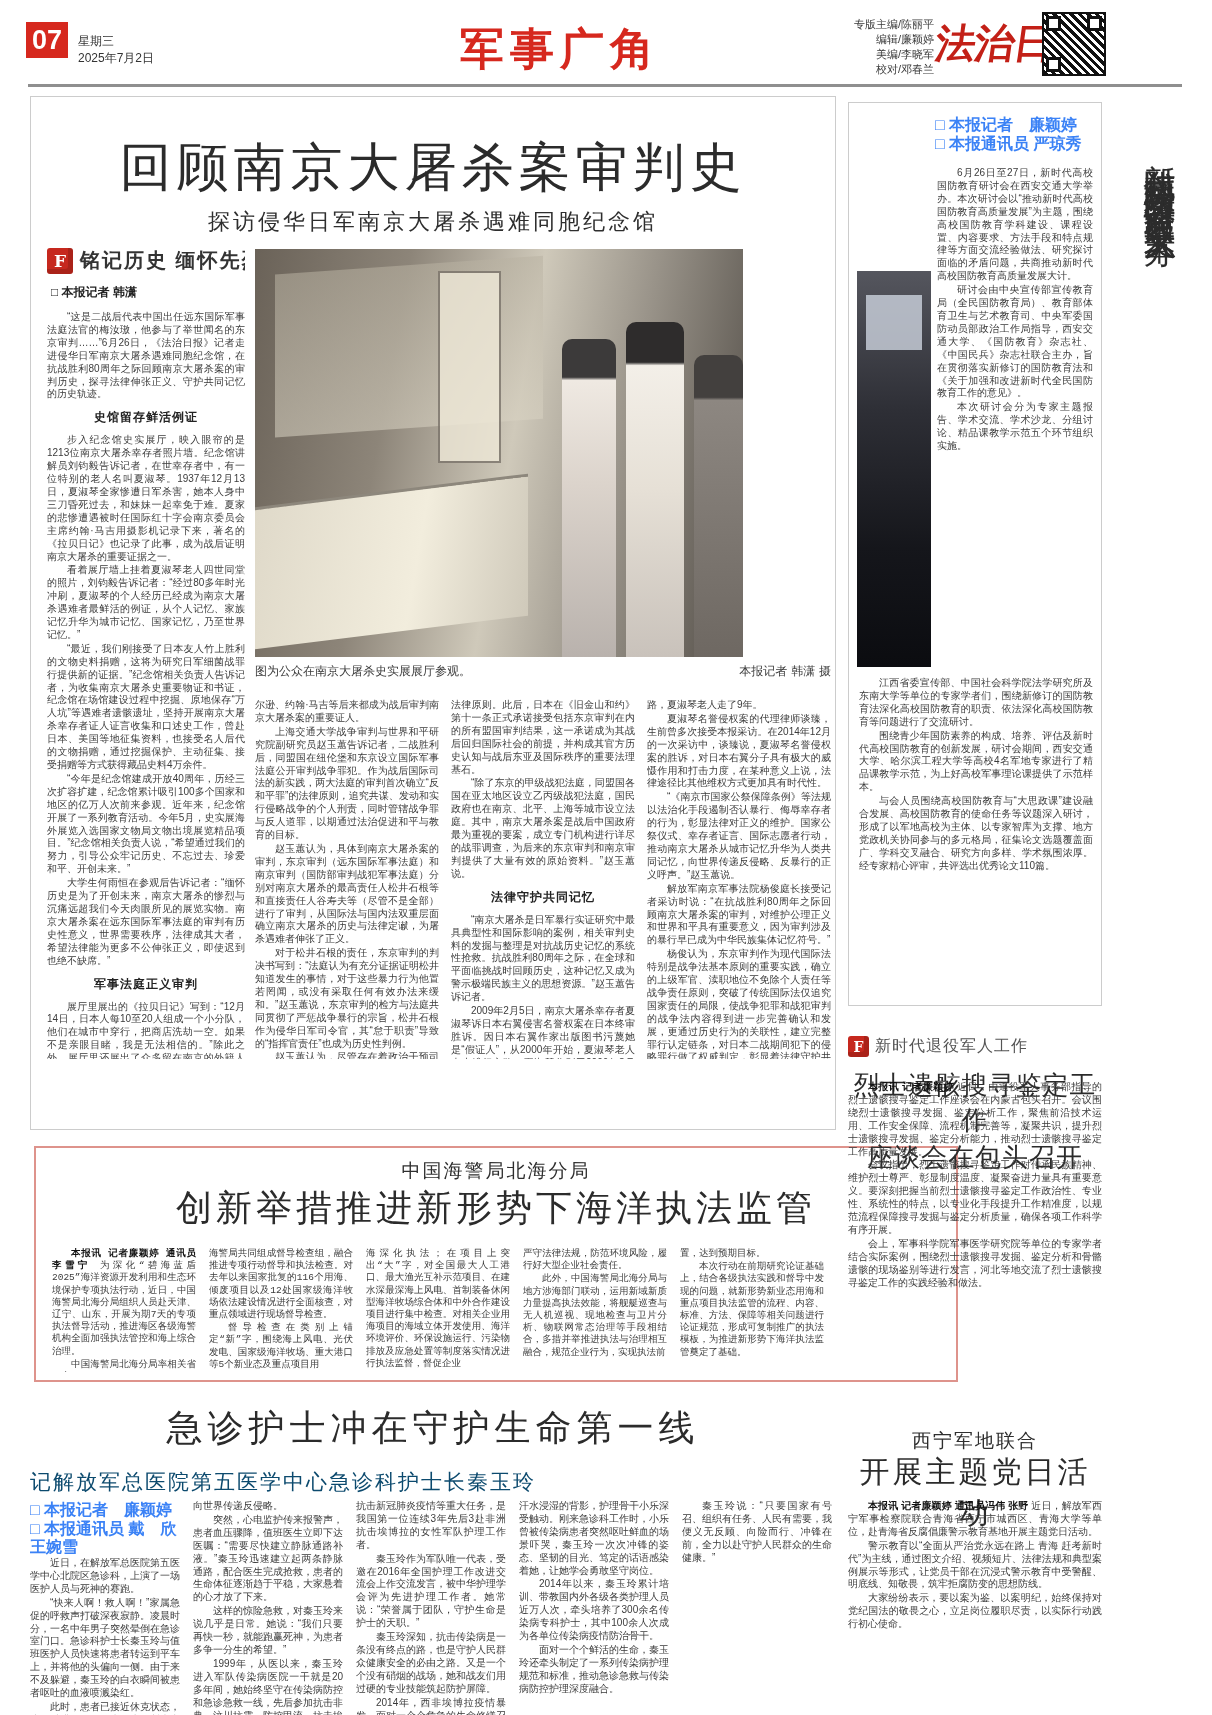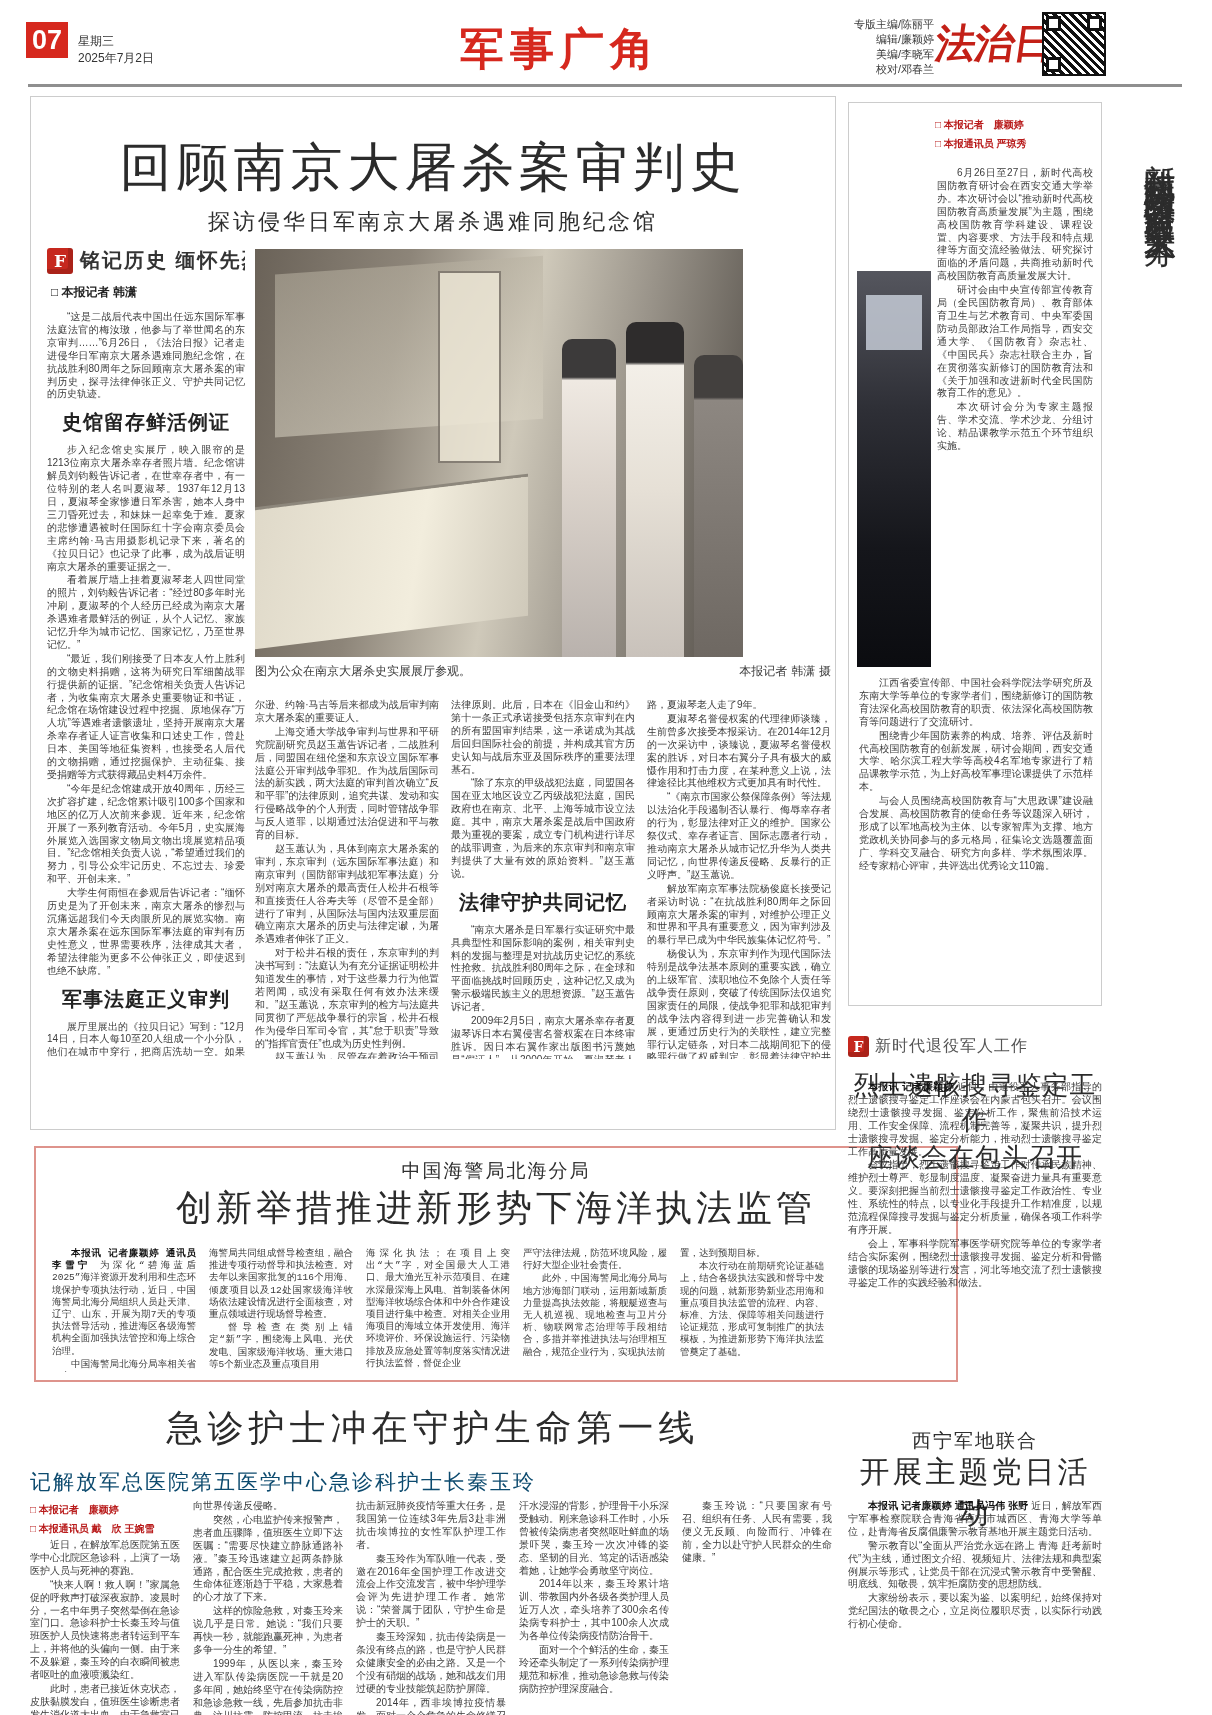--- a/index.html
+++ b/index.html
@@ -18,22 +18,22 @@
       font-family:"DejaVu Serif","Liberation Serif",serif;transform:skewX(-8deg);letter-spacing:-1px;}
   .hdr-qr{left:1042px;top:12px;width:64px;height:64px;border:2px solid #111;
       background-image:repeating-linear-gradient(45deg,#111 0 3px,#fff 3px 6px);}
   .qr-eye{position:absolute;width:15px;height:15px;border:3px solid #111;background:#fff;}
   .qr-eye.a{left:2px;top:2px}.qr-eye.b{right:2px;top:2px}.qr-eye.c{left:2px;bottom:2px}
   .hdr-rule{left:28px;top:84px;width:1154px;height:3px;background:#8f8f8f;}
   
   .para{font-size:10px;line-height:12.9px;text-align:justify;text-indent:2em;color:#3b3b3b;margin:0 0 1px;}
   .para.cont{text-indent:0;}
   .para b{color:#111;}
-  .subhead{font-weight:bold;font-size:20px;text-align:center;color:#222;margin:8px 0;letter-spacing:1px;}
-  .byline-line{font-weight:bold;font-size:10px;line-height:18px;color:#b91c1c;text-indent:0;margin:1px 0;}
+  .subhead{font-weight:bold;font-size:12px;text-align:center;color:#222;margin:8px 0;letter-spacing:1px;}
+  .byline-line{font-weight:bold;font-size:16px;line-height:18px;color:#3b82f6;text-indent:0;margin:1px 0;}
   .tcol{position:absolute;overflow:hidden;}
   .flogo{flex:0 0 auto;width:26px;height:26px;background:#c6281e;color:#fff;display:flex;align-items:center;
       justify-content:center;font-size:17px;font-weight:bold;font-family:"DejaVu Serif",serif;
       border-radius:3px;box-shadow:inset -5px -5px 0 rgba(0,0,0,.14);}
   .flogo.sm{width:21px;height:21px;font-size:14px;}
   
   .m-box{left:30px;top:96px;width:806px;height:1034px;border:1px solid #ccc;}
   .m-headline{left:0;top:36px;width:100%;text-align:center;font-size:52px;color:#2b2b2b;letter-spacing:5px;}
   .m-subtitle{left:0;top:110px;width:100%;text-align:center;font-size:22px;color:#2e2e2e;letter-spacing:3px;}
   .m-col1{left:16px;top:150px;width:198px;height:812px;}

